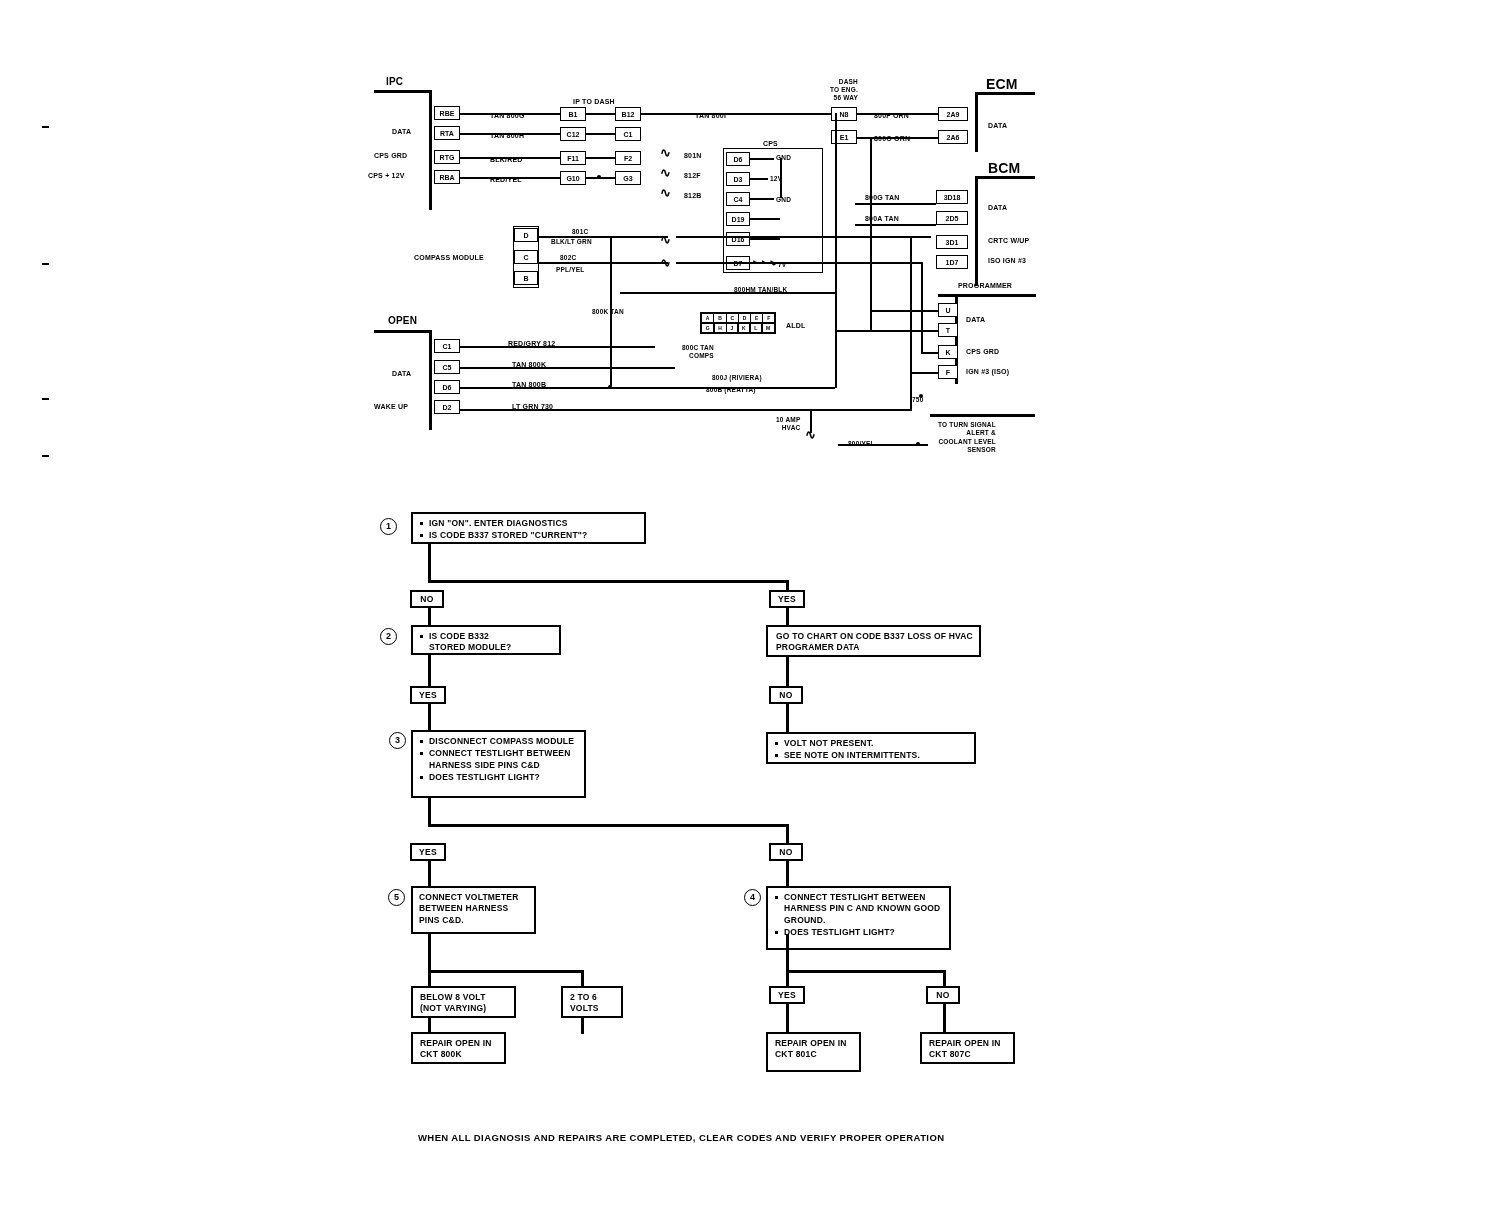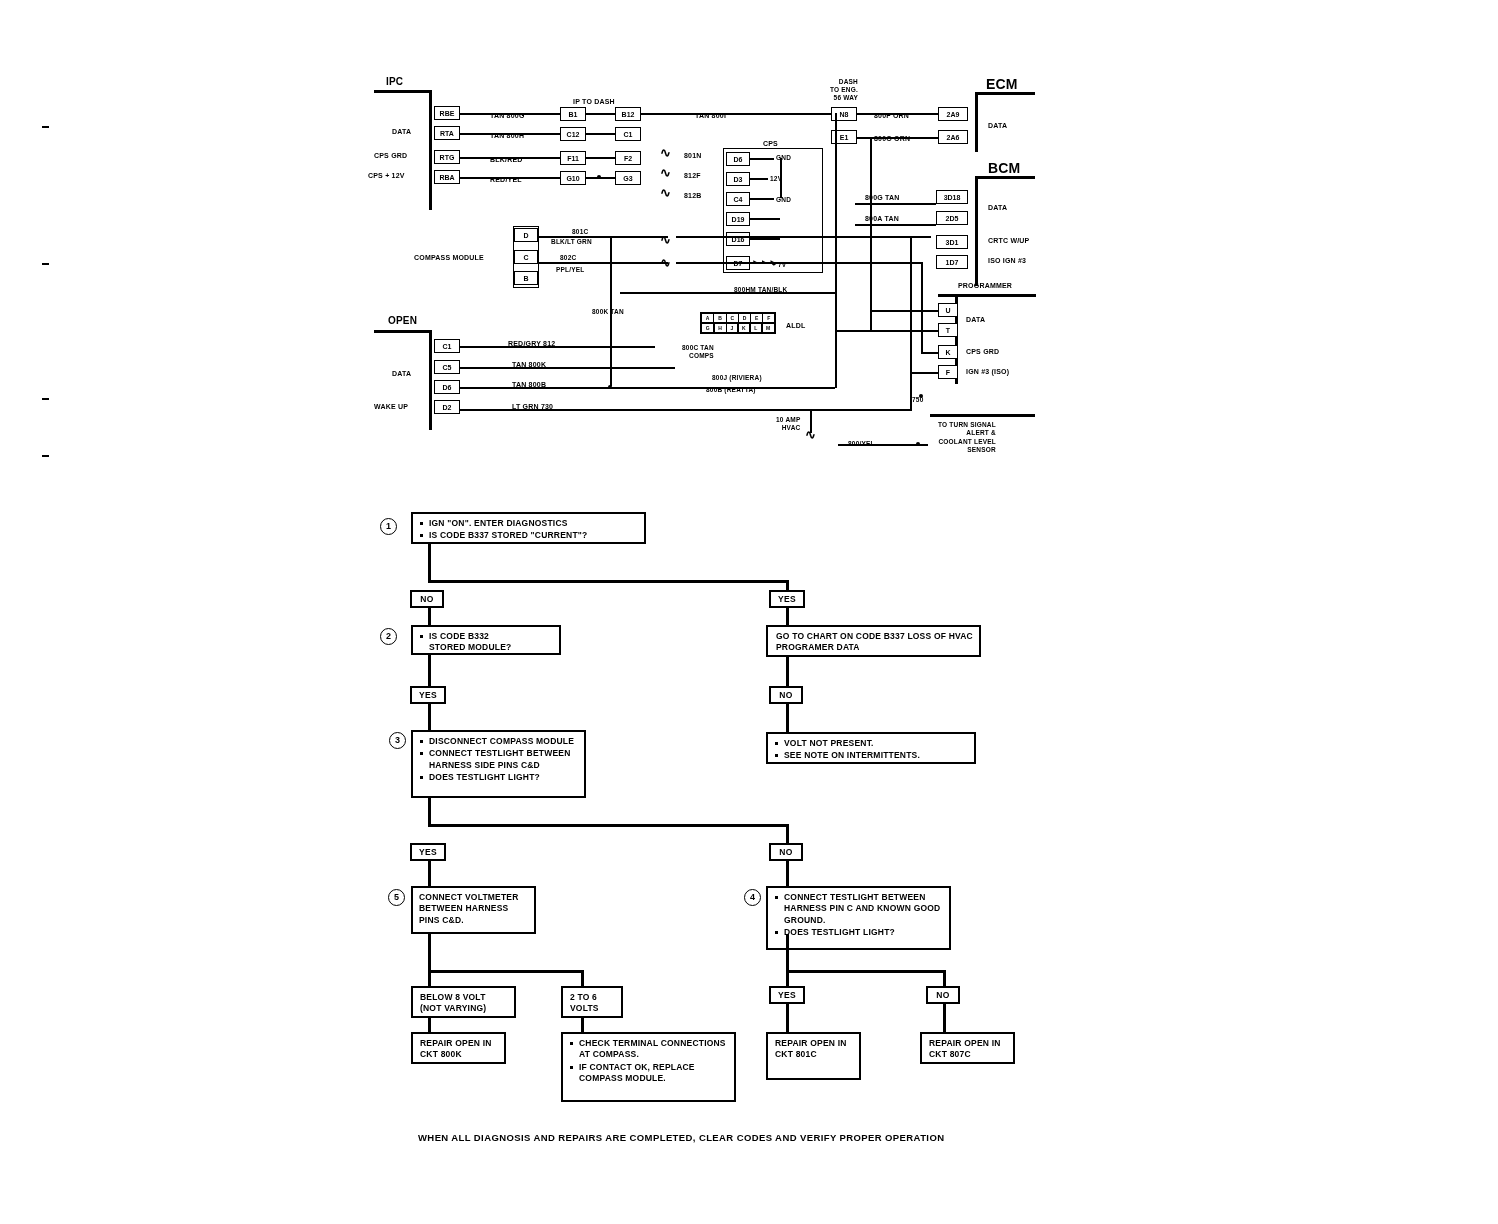--- a/index.html
+++ b/index.html
@@ -449,39 +449,33 @@
     <div class="fbox" style="left:561px;top:506px;width:62px;height:32px;padding-left:7px;">
       <span>2 TO 6 VOLTS</span>
     </div>
 
     <div class="vline thick" style="left:428px;top:538px;height:16px;"></div>
     <div class="vline thick" style="left:581px;top:538px;height:16px;"></div>
 
     <div class="fbox" style="left:411px;top:552px;width:95px;height:32px;padding-left:7px;">
       <span>REPAIR OPEN IN CKT 800K</span>
     </div>
-    <div class="fbox" style="left:561px;top:552px;width:175px;height:70px;">
-      <ul>
-        <li>CHECK TERMINAL CONNECTIONS AT COMPASS.</li>
-        <li>IF CONTACT OK, REPLACE COMPASS MODULE.</li>
-      </ul>
-    </div>
 
     <div class="vline thick" style="left:786px;top:454px;height:38px;"></div>
     <div class="hline thick" style="left:786px;top:490px;width:159px;"></div>
     <div class="vline thick" style="left:786px;top:490px;height:18px;"></div>
     <div class="vline thick" style="left:943px;top:490px;height:18px;"></div>
 
     <div class="ynbox" style="left:769px;top:506px;width:36px;height:18px;line-height:15px;">YES</div>
     <div class="ynbox" style="left:926px;top:506px;width:34px;height:18px;line-height:15px;">NO</div>
 
     <div class="vline thick" style="left:786px;top:524px;height:28px;"></div>
     <div class="vline thick" style="left:943px;top:524px;height:28px;"></div>
 
-    <div class="fbox" style="left:766px;top:552px;width:95px;height:48px;padding-left:7px;">
+    <div class="fbox" style="left:766px;top:552px;width:95px;height:40px;padding-left:7px;">
       <span>REPAIR OPEN IN CKT 801C</span>
     </div>
     <div class="fbox" style="left:920px;top:552px;width:95px;height:32px;padding-left:7px;">
       <span>REPAIR OPEN IN CKT 807C</span>
     </div>
 
     <div class="footer" style="left:418px;top:652px;">WHEN ALL DIAGNOSIS AND REPAIRS ARE COMPLETED, CLEAR CODES AND VERIFY PROPER OPERATION</div>
   </div>
 </div>
 

